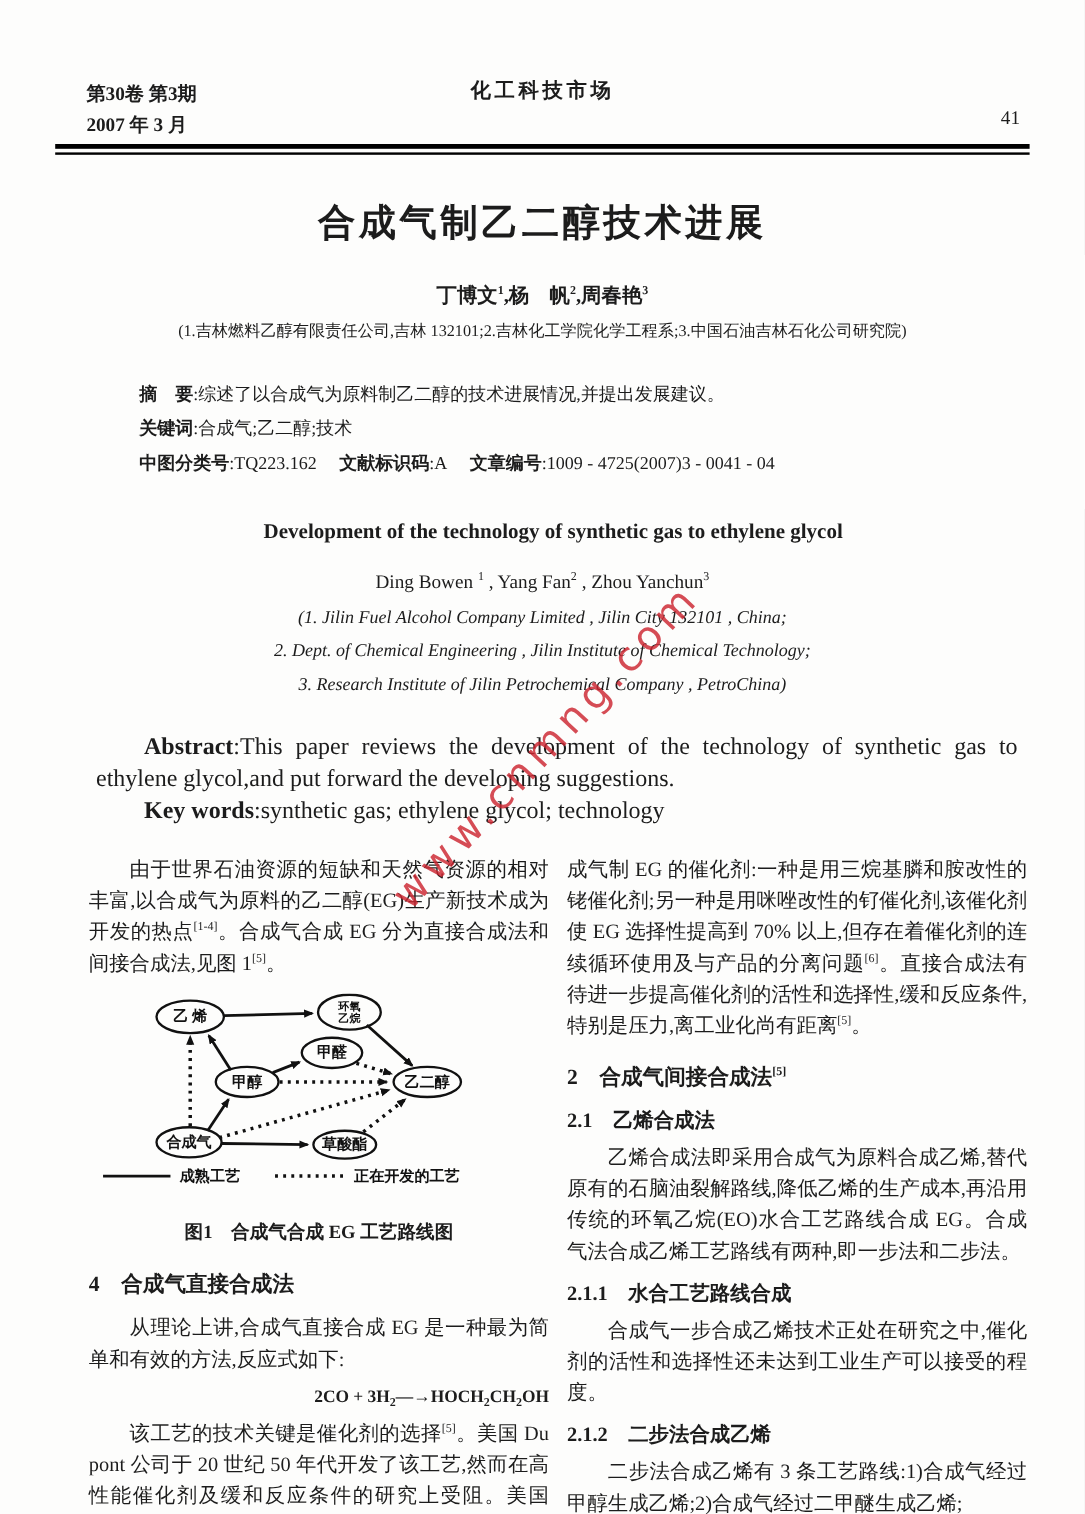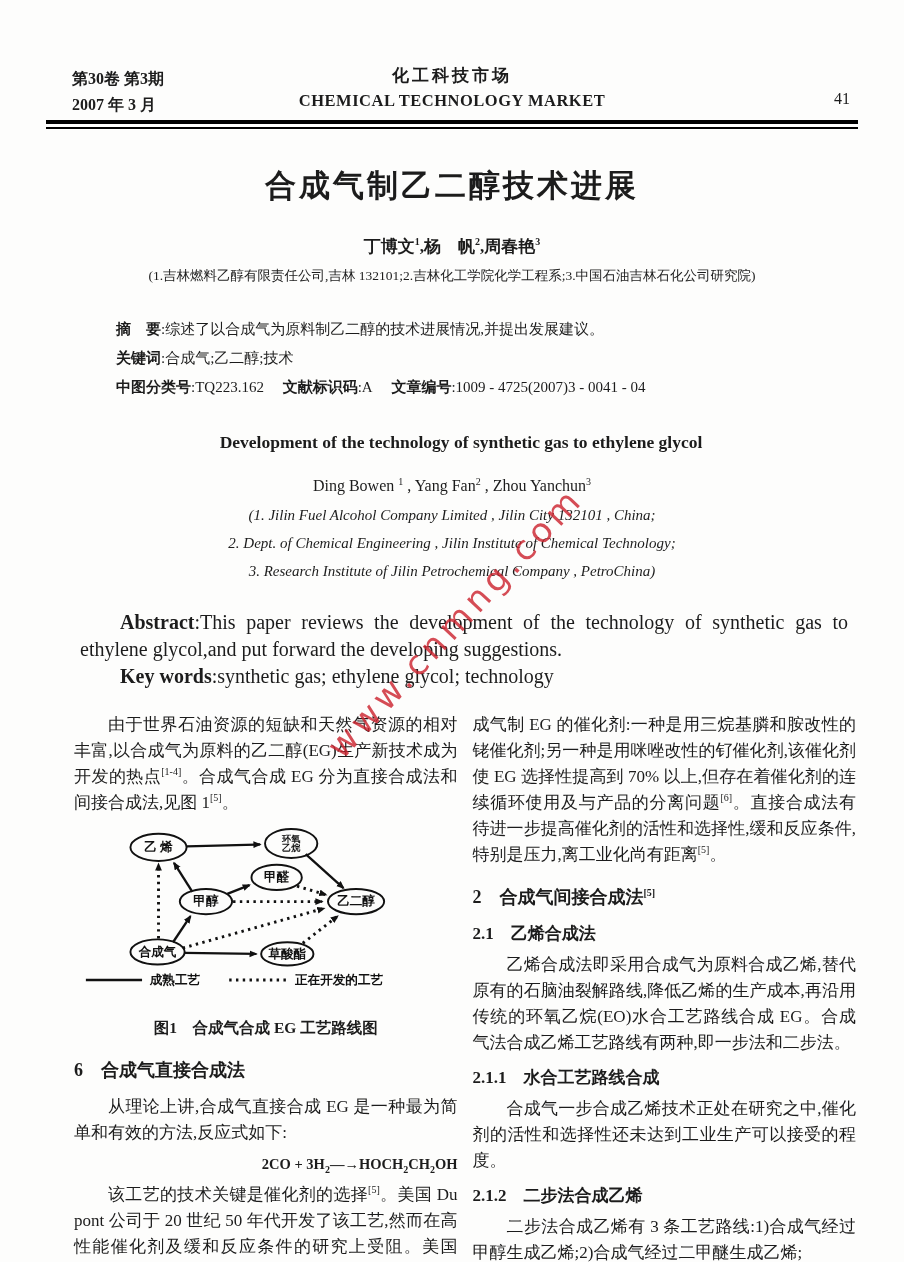--- a/index.html
+++ b/index.html
@@ -67,21 +67,20 @@
 
   <div class="watermark">www.cnmng.com</div>
 
   <div class="header">
     <div class="hdr-left">
       <div>第30卷 第3期</div>
       <div>2007 年 3 月</div>
     </div>
     <div class="hdr-center">
       <div class="hdr-journal-cn">化工科技市场</div>
-      <div class="hdr-journal-en">CHEMICAL TECHNOLOGY MARKET</div>
     </div>
     <div class="hdr-page">41</div>
   </div>
   <div class="rules">
     <div class="rule-thick"></div>
     <div class="rule-thin"></div>
   </div>
 
   <div class="title-cn">合成气制乙二醇技术进展</div>
   <div class="authors-cn">丁博文<sup>1</sup>,杨　帆<sup>2</sup>,周春艳<sup>3</sup></div>
@@ -152,21 +151,21 @@
 
           <line class="fig-solid" x1="4" y1="157" x2="62" y2="157"></line>
           <text class="fig-legend-text" x="70" y="158">成熟工艺</text>
           <line class="fig-dotted" x1="152" y1="157" x2="212" y2="157"></line>
           <text class="fig-legend-text" x="220" y="158">正在开发的工艺</text>
         </svg>
         <div class="fig-caption">图1　合成气合成 EG 工艺路线图</div>
       </div>
 
       <div>
-          <h2 class="blk-h2">6　合成气直接合成法</h2>
+          <h2 class="blk-h2">4　合成气直接合成法</h2>
           <p class="blk-p">从理论上讲,合成气直接合成 EG 是一种最为简单和有效的方法,反应式如下:</p>
           <div class="blk-formula">2CO + 3H<sub>2</sub>—→HOCH<sub>2</sub>CH<sub>2</sub>OH</div>
           <p class="blk-p">该工艺的技术关键是催化剂的选择<sup>[5]</sup>。美国 Du pont 公司于 20 世纪 50 年代开发了该工艺,然而在高性能催化剂及缓和反应条件的研究上受阻。美国 UCC 公司在以前研究的基础上开发了两种由合</p>
         </div>
     </div>
 
     <div class="col">
         <p class="blk-pn">成气制 EG 的催化剂:一种是用三烷基膦和胺改性的铑催化剂;另一种是用咪唑改性的钌催化剂,该催化剂使 EG 选择性提高到 70% 以上,但存在着催化剂的连续循环使用及与产品的分离问题<sup>[6]</sup>。直接合成法有待进一步提高催化剂的活性和选择性,缓和反应条件,特别是压力,离工业化尚有距离<sup>[5]</sup>。</p>
         <h2 class="blk-h2">2　合成气间接合成法<sup>[5]</sup></h2>
         <h3 class="blk-h3">2.1　乙烯合成法</h3>

